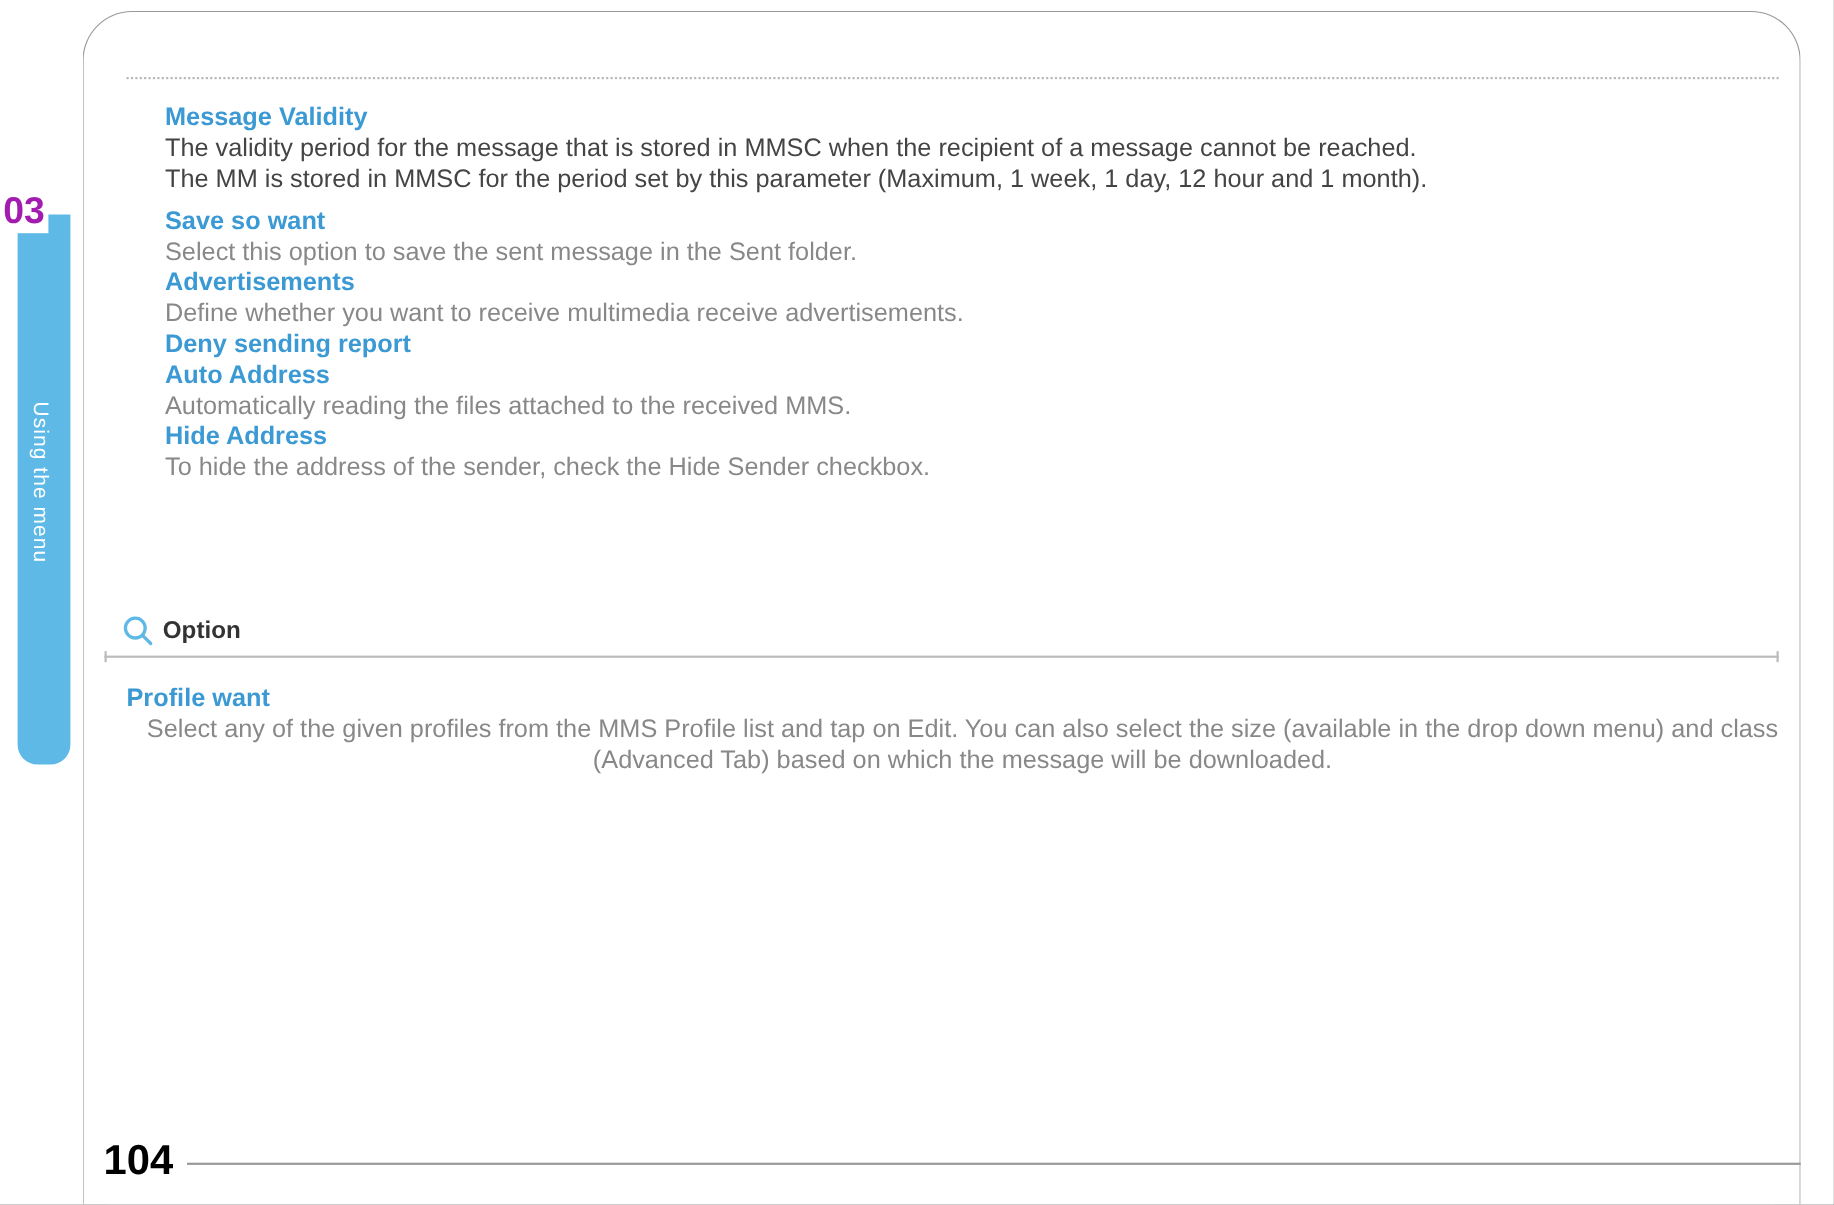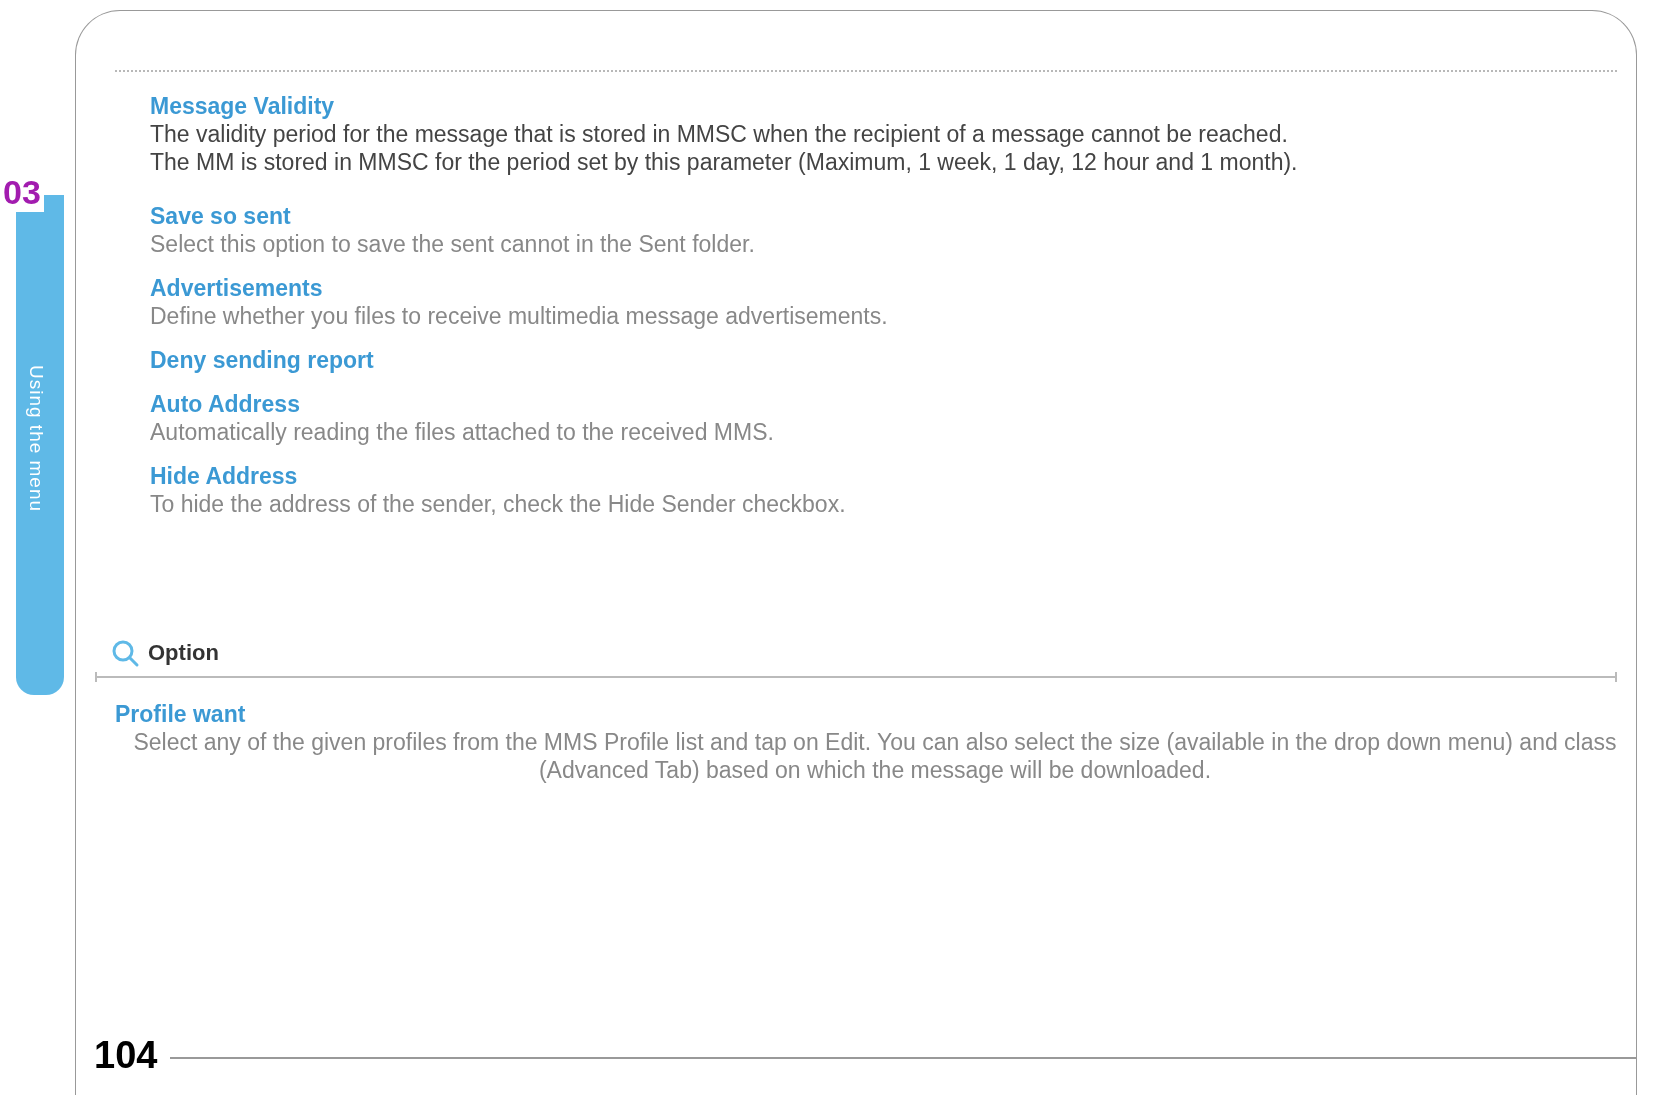--- a/index.html
+++ b/index.html
@@ -65,21 +65,21 @@
       margin-bottom: 20px;
     }
     .content-inner {
       padding-left: 35px;
     }
     .section-heading-blue {
       color: #3b99d4;
       font-size: 23px;
       font-weight: bold;
       line-height: 28px;
-      margin-top: 16px;
+      margin-top: 0px;
     }
     .body-dark {
       color: #444;
       font-size: 23px;
       line-height: 28px;
     }
     .body-gray {
       color: #888;
       font-size: 23px;
       line-height: 28px;
@@ -167,25 +167,25 @@
 <div class="sidebar-label">Using the menu</div>
 
 <div class="content">
   <div class="dotted-divider"></div>
   <div class="content-inner">
     <div class="section-heading-blue">Message Validity</div>
     <div class="body-dark">The validity period for the message that is stored in MMSC when the recipient of a message cannot be reached.</div>
     <div class="body-dark">The MM is stored in MMSC for the period set by this parameter (Maximum, 1 week, 1 day, 12 hour and 1 month).</div>
 
     <div class="spacer-sm"></div>
-    <div class="section-heading-blue">Save so sent</div>
-    <div class="body-gray">Select this option to save the sent cannot in the Sent folder.</div>
+    <div class="section-heading-blue">Save so want</div>
+    <div class="body-gray">Select this option to save the sent message in the Sent folder.</div>
 
     <div class="section-heading-blue">Advertisements</div>
-    <div class="body-gray">Define whether you files to receive multimedia message advertisements.</div>
+    <div class="body-gray">Define whether you want to receive multimedia receive advertisements.</div>
 
     <div class="section-heading-blue">Deny sending report</div>
 
     <div class="section-heading-blue">Auto Address</div>
     <div class="body-gray">Automatically reading the files attached to the received MMS.</div>
 
     <div class="section-heading-blue">Hide Address</div>
     <div class="body-gray">To hide the address of the sender, check the Hide Sender checkbox.</div>
   </div>
 

